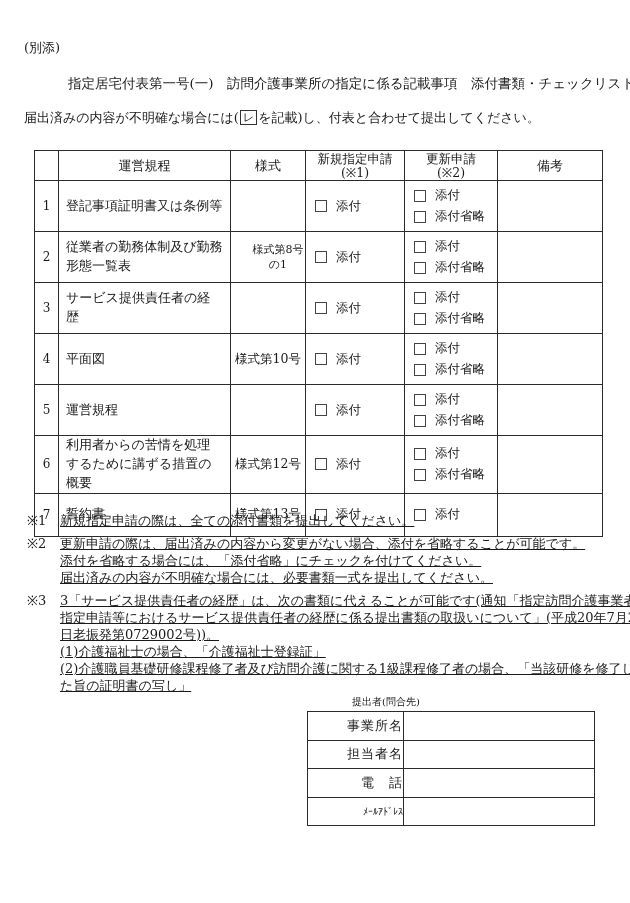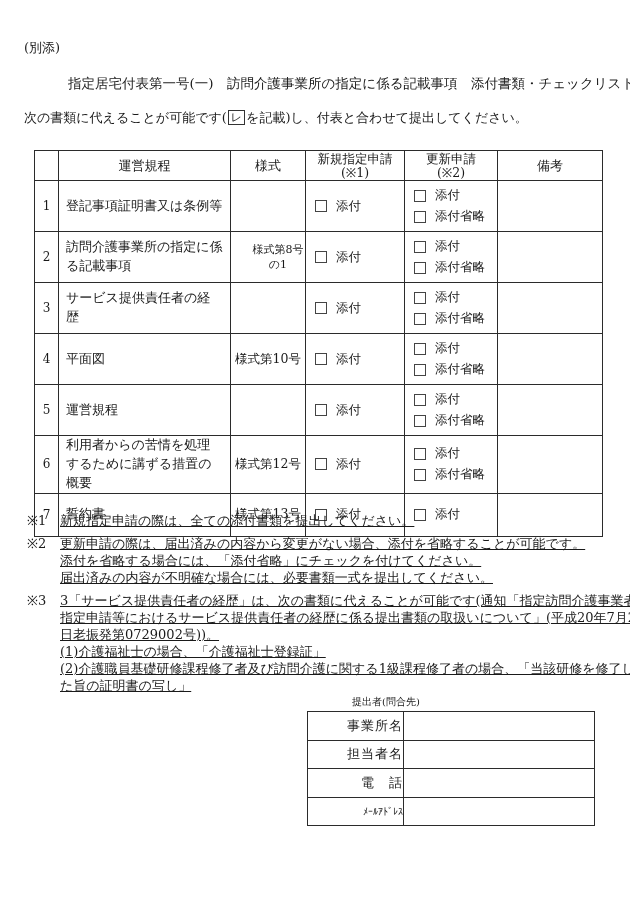--- a/index.html
+++ b/index.html
@@ -53,21 +53,21 @@
 </style>
 </head>
 <body>
 
 <div class="page">
 
   <div class="besso">(別添)</div>
 
   <div class="title">指定居宅付表第一号(一)　訪問介護事業所の指定に係る記載事項　添付書類・チェックリスト</div>
 
-  <div class="instruction"><span>次の書類に代えることが可能です(</span><span class="check-glyph">レ</span><span>を記載)し、付表と合わせて提出してください。</span></div>
+  <div class="instruction"><span>届出済みの内容が不明確な場合には(</span><span class="check-glyph">レ</span><span>を記載)し、付表と合わせて提出してください。</span></div>
 
   <table class="main-table">
     <colgroup>
       <col style="width:24px">
         <col style="width:172px">
         <col style="width:75px">
       <col style="width:99px">
         <col style="width:93px">
         <col style="width:105px">
     </colgroup>
@@ -105,21 +105,21 @@
             </div>
             <div class="cb-line">
               <span class="cb"></span>
               <span class="cb-label">添付省略</span>
             </div>
           </td>
           <td class="rem"></td>
         </tr>
         <tr>
           <td class="num">2</td>
-          <td class="doc">訪問介護事業所の指定に係る記載事項</td>
+          <td class="doc">従業者の勤務体制及び勤務形態一覧表</td>
           <td class="fmt small">様式第8号の1</td>
           <td class="opts">
             <div class="cb-line">
               <span class="cb"></span>
               <span class="cb-label">添付</span>
             </div>
           </td>
           <td class="opts">
             <div class="cb-line">
               <span class="cb"></span>

